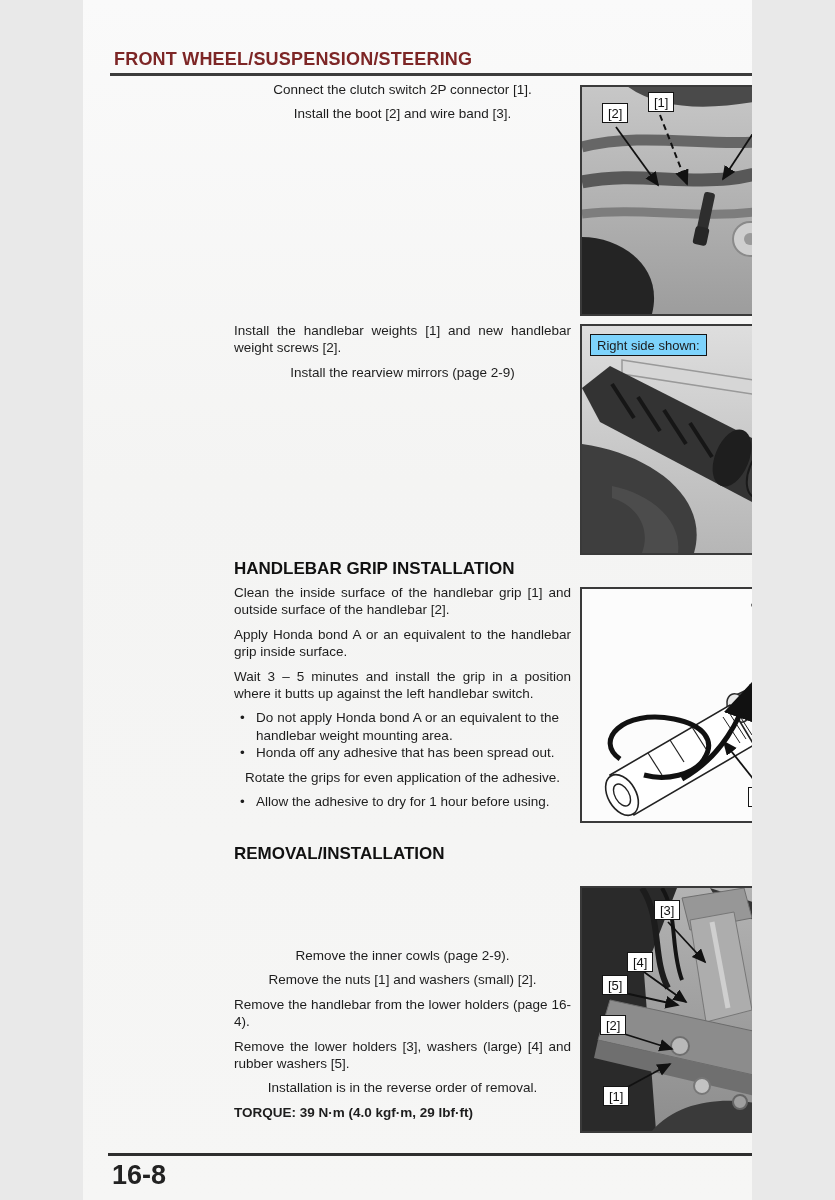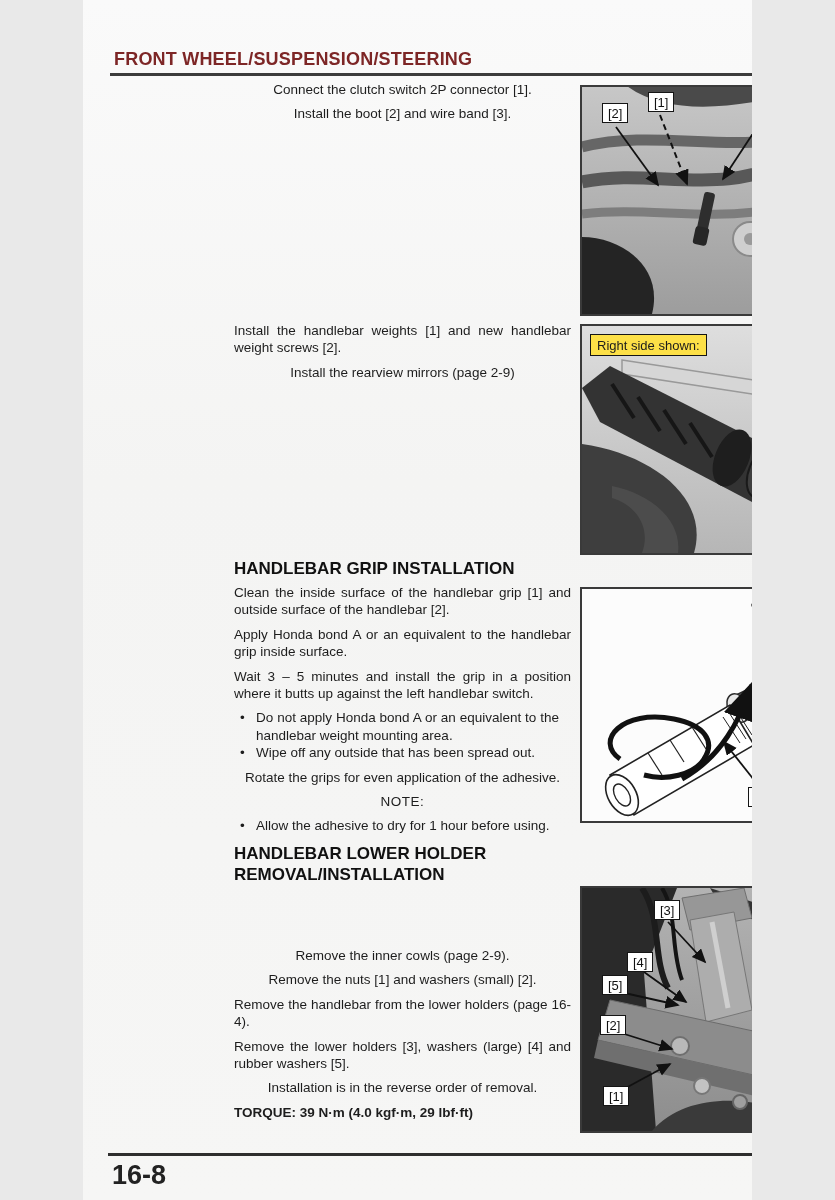--- a/index.html
+++ b/index.html
@@ -25,21 +25,21 @@
   .note-lbl { margin:4px 0 3px 0; letter-spacing:.5px; }
   ul.bullets { margin:0 12px 7px 0; padding:0; list-style:none; }
   ul.bullets li { position:relative; padding-left:22px; margin:0; text-align:justify; }
   ul.bullets li::before { content:"\2022"; position:absolute; left:6px; }
   .torque { font-weight:bold; text-align:left !important; }
   
   .fig { position:absolute; left:497px; width:335px; border:2px solid #3a3a3a; background:#bdbdbd; }
   .fig svg { display:block; width:100%; height:100%; }
   .lbl { position:absolute; background:#fff; border:1.5px solid #151515; color:#111;
     font-size:13px; line-height:1; padding:3px 5px 2px 5px; white-space:nowrap; }
-  .cap { position:absolute; left:8px; top:8px; background:#fde047; border:1.5px solid #151515;
+  .cap { position:absolute; left:8px; top:8px; background:#7dd3fc; border:1.5px solid #151515;
     font-size:13px; line-height:1; padding:4px 6px 3px 6px; }
   .newbox { position:absolute; background:#fff; border-radius:3px; padding:1px; }
 </style>
 </head>
 <body>
 
 <div class="page">
 
   <div class="hdr-title">FRONT WHEEL/SUSPENSION/STEERING</div>
   <div class="hdr-rule"></div>
@@ -132,24 +132,23 @@
     </div>
   </div>
 
   <div class="sec-title" style="top:558px;">HANDLEBAR GRIP INSTALLATION</div>
   <div class="col" style="top:584px;">
     <p>Clean the inside surface of the handlebar grip [1] and outside surface of the handlebar [2].</p>
     <p>Apply Honda bond A or an equivalent to the handlebar grip inside surface.</p>
     <p>Wait 3 – 5 minutes and install the grip in a position where it butts up against the left handlebar switch.</p>
     <ul class="bullets">
       <li>Do not apply Honda bond A or an equivalent to the handlebar weight mounting area.</li>
-      <li>Wipe off any outside that has been spread out.</li>
+      <li>Honda off any adhesive that has been spread out.</li>
     </ul>
     <p class="nj">Rotate the grips for even application of the adhesive.</p>
-    <p class="nj note-lbl">NOTE:</p>
     <ul class="bullets">
       <li>Allow the adhesive to dry for 1 hour before using.</li>
     </ul>
   </div>
 
   <div class="fig" style="top:587px; height:236px; background:#fcfcfc;">
     <svg viewBox="0 0 331 232">
       <defs>
         <marker id="ah3" markerWidth="9" markerHeight="9" refX="7" refY="3.5" orient="auto">
           <path d="M0,0L8,3.5L0,7z" fill="#111"></path>
@@ -182,21 +181,20 @@
       <path d="M100,190 C140,168 158,130 170,96" stroke="#111" stroke-width="5" fill="none" marker-end="url(#ah3)"></path>
 
       <line x1="176" y1="196" x2="142" y2="153" stroke="#111" stroke-width="1.8" marker-end="url(#ah3)"></line>
       <line x1="258" y1="148" x2="218" y2="105" stroke="#111" stroke-width="1.8" marker-end="url(#ah3)"></line>
     </svg>
     <div class="lbl" style="left:166px; top:198px;">[1]</div>
     <div class="lbl" style="left:250px; top:148px;">[2]</div>
   </div>
 
   <div class="sec-title" style="top:843px;">
-    <div>HANDLEBAR LOWER HOLDER</div>
     <div>REMOVAL/INSTALLATION</div>
   </div>
   <div class="col" style="top:947px;">
     <p class="nj">Remove the inner cowls (page 2-9).</p>
     <p class="nj">Remove the nuts [1] and washers (small) [2].</p>
     <p>Remove the handlebar from the lower holders (page 16-4).</p>
     <p>Remove the lower holders [3], washers (large) [4] and rubber washers [5].</p>
     <p class="nj">Installation is in the reverse order of removal.</p>
     <p class="torque">TORQUE: 39 N·m (4.0 kgf·m, 29 lbf·ft)</p>
   </div>

